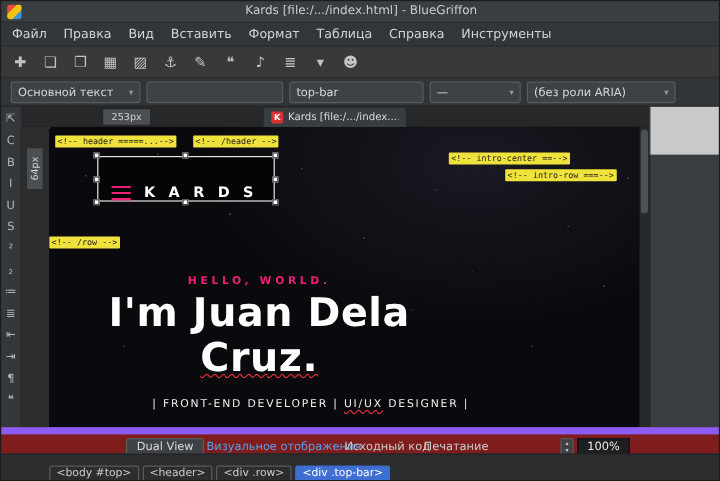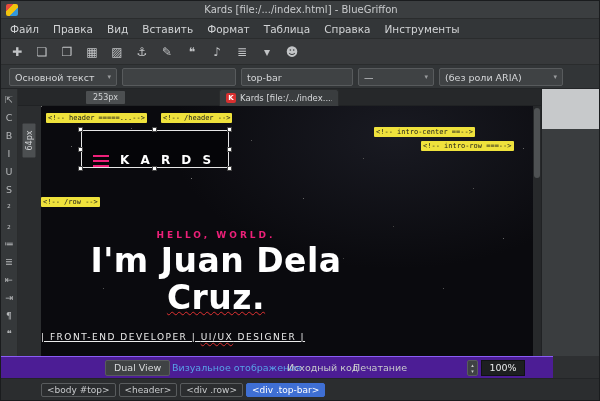--- a/index.html
+++ b/index.html
@@ -85,54 +85,54 @@
                           #ed2079 5px 7px, transparent 7px 10px, #ed2079 10px 12px); }
   .brand { font-size:12px; font-weight:bold; color:#ffffff; letter-spacing:3.5px; }
   .handle { position:absolute; width:5px; height:5px; background:#fff; border:1px solid #444; }
   .h-tl{left:-3px;top:-3px;} .h-tm{left:71px;top:-3px;} .h-tr{right:-3px;top:-3px;}
   .h-ml{left:-3px;top:17px;} .h-mr{right:-3px;top:17px;}
   .h-bl{left:-3px;bottom:-3px;} .h-bm{left:71px;bottom:-3px;} .h-br{right:-3px;bottom:-3px;}
   .hello { position:absolute; left:0; top:124px; width:350px; text-align:center; color:#ed2079;
            font-size:9px; font-weight:bold; letter-spacing:3px; }
   .heading { position:absolute; left:0; top:136px; width:350px; text-align:center; color:#fff;
              font-size:33px; font-weight:800; line-height:37px; letter-spacing:0.5px; }
-  .subtitle { position:absolute; left:0; top:226px; width:350px; text-align:left; color:#ececec;
-              font-size:9px; letter-spacing:1.5px;text-decoration:underline; }
+  .subtitle { position:absolute; left:0; top:226px; width:350px; text-align:right; color:#ececec;
+              font-size:9px; letter-spacing:1.5px; }
   .misspelled { text-decoration:underline wavy #e03131 1px; text-underline-offset:2px; }
 
   .vscroll { position:absolute; left:532px; top:105px; width:8px; height:250px; background:#27292b; }
   .vscroll .thumb { position:absolute; left:1px; top:2px; width:6px; height:70px; background:#4e5153;
                     border-radius:3px; }
 
   
   .panel-light { position:absolute; left:540px; top:88px; width:60px; height:40px; background:#c7c9cb;
                  border-left:1px solid #202224; }
   .panel-dark { position:absolute; left:540px; top:128px; width:60px; height:227px; background:#3a3d3f;
                 border-left:1px solid #202224; }
 
   
-  .viewbar { position:absolute; left:0; top:355px; width:552px; height:22px; background:#4c1d95;
-             border-top:1px solid #8b5cf6; }
+  .viewbar { position:absolute; left:0; top:355px; width:600px; height:22px; background:#7f1d1d;
+             border-top:6px solid #8b5cf6; }
   .btn { position:absolute; top:3px; height:16px; background:#3f4244; border:1px solid #585b5d;
          border-radius:2px; font-size:9.5px; color:#d8dadc; line-height:14px; padding:0 8px; }
   #dualview { left:104px; }
   .mode { position:absolute; top:5px; font-size:9.5px; color:#c9cbcd; }
   #mode-visual { left:171px; color:#58a0e8; }
   #mode-source { left:286px; }
   #mode-print  { left:352px; }
   .spinner { position:absolute; left:466px; top:3px; width:11px; height:16px; background:#3f4244;
              border:1px solid #585b5d; border-radius:2px; display:flex; flex-direction:column;
              align-items:center; justify-content:center; }
   .spinner span { font-size:5px; line-height:6px; color:#c9cbcd; }
   .zoom { position:absolute; left:480px; top:3px; width:44px; height:16px; background:#1d1f21;
           border:1px solid #101214; color:#e8eaec; font-size:9.5px; line-height:14px; text-align:center; }
 
   
   .statusbar { position:absolute; left:0; top:377px; width:600px; height:24px; background:#2b2d2f;
-               border-top:1px solid #232527; display:flex; align-items:flex-start; padding:4px 0 0 40px; }
+               border-top:1px solid #232527; display:flex; align-items:flex-end; padding:4px 0 0 40px; }
   .crumb { font-size:9px; color:#c9cbcd; border:1px solid #595c5e; border-radius:2px; height:14px;
            line-height:12px; padding:0 5px; margin-right:3px; white-space:nowrap; }
   .crumb.active { background:#3f6fd4; border-color:#3f6fd4; color:#fff; }
 </style>
 </head>
 <body>
 
 <div class="window">
 
   <div class="titlebar">

